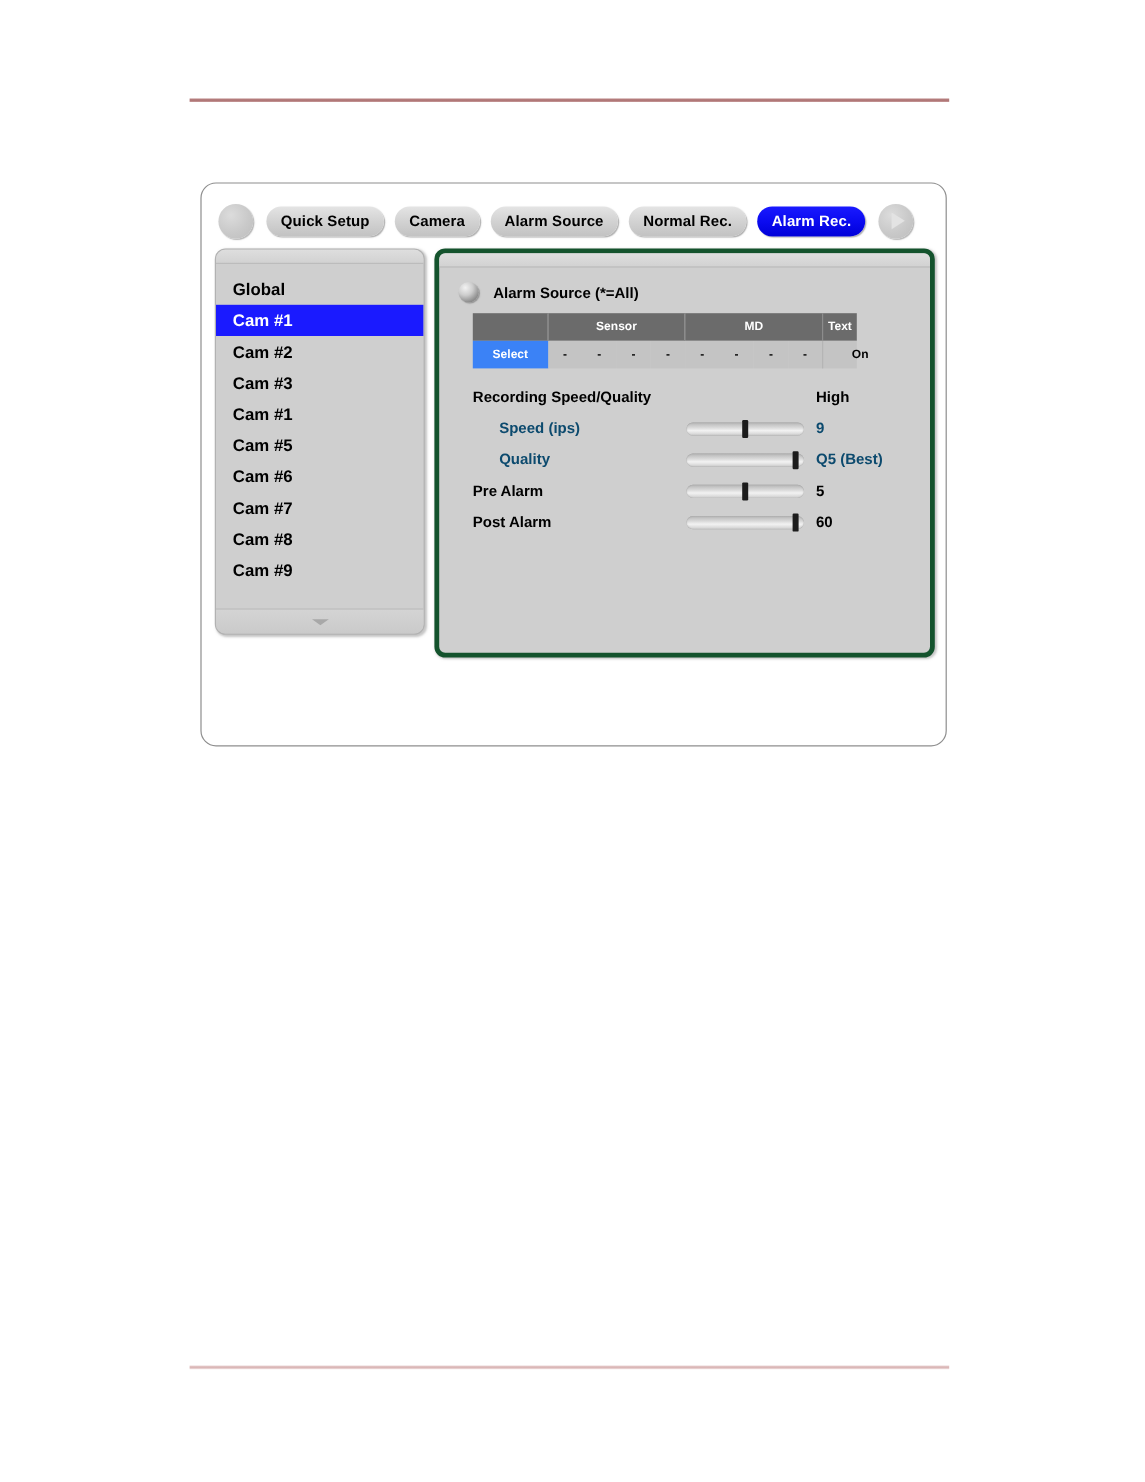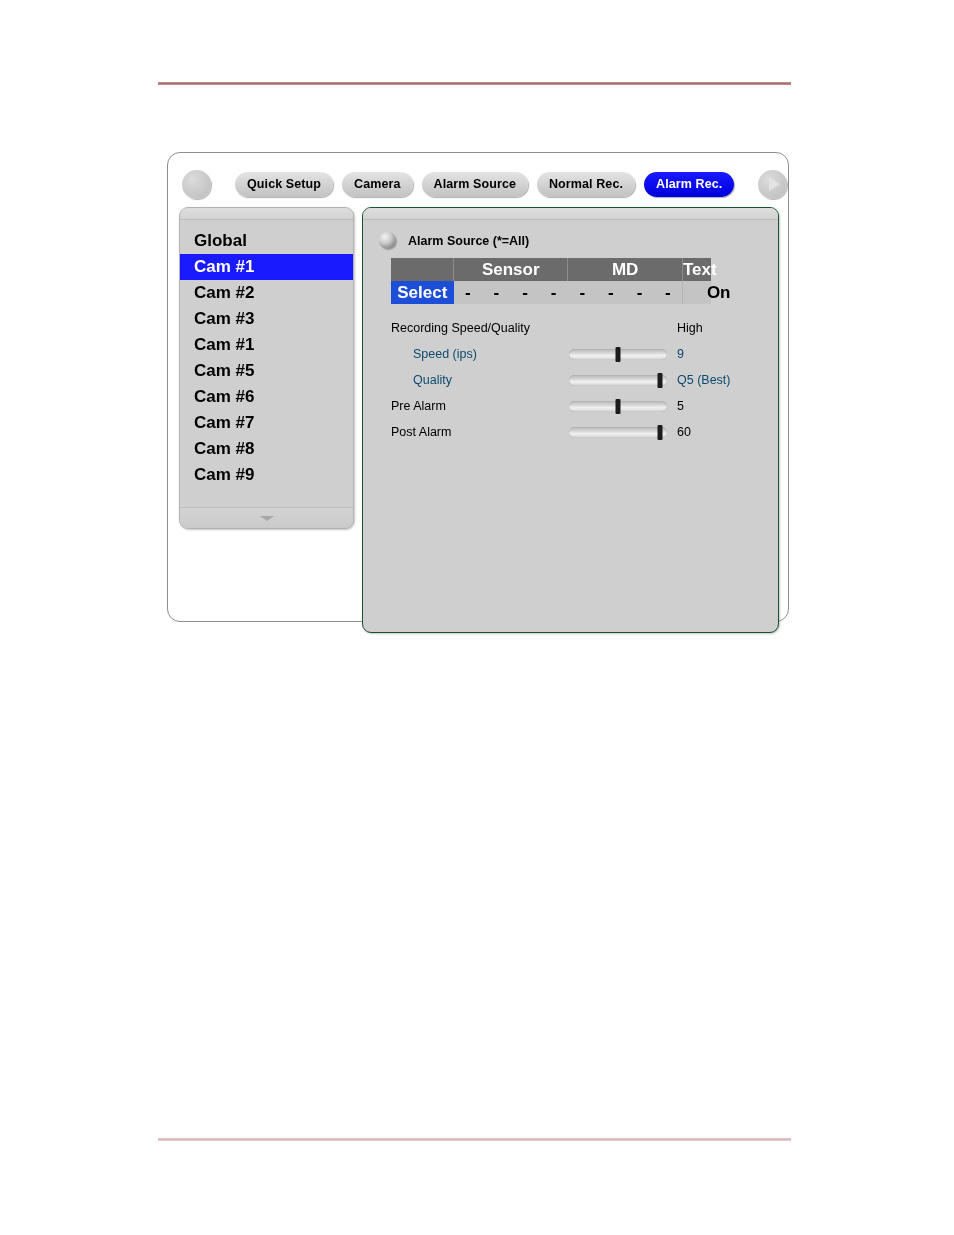--- a/index.html
+++ b/index.html
@@ -47,21 +47,21 @@
 
   
   .tabbar {
     position: absolute;
     left: 8px;
     top: 10px;
     width: 606px;
     height: 42px;
     display: flex;
     align-items: center;
-    gap: 24px;
+    gap: 11px;
     padding-left: 6px;
     box-sizing: border-box;
   }
   .nav-circle {
     width: 29px;
     height: 29px;
     border-radius: 50%;
     background: radial-gradient(circle at 36% 32%, #dcdcdc 0%, #c9c9c9 55%, #bdbdbd 100%);
     box-shadow: 1px 1px 1px rgba(120,120,120,.55);
     flex: 0 0 auto;
@@ -118,21 +118,21 @@
     background: linear-gradient(to bottom, #dedede 0%, #d2d2d2 100%);
     border-bottom: 1px solid #bcbcbc;
   }
   .sidebar-list {
     padding-top: 8px;
   }
   .cam-item {
     height: 26px;
     line-height: 26px;
     padding-left: 14px;
-    font-size: 17px;
+    font-size: 14px;
     font-weight: bold;
     color: #000000;
   }
   .cam-item.selected {
     background: #1a1aff;
     color: #ffffff;
   }
   .sidebar-foot {
     position: absolute;
     left: 0;
@@ -152,23 +152,23 @@
     border-right: 7px solid transparent;
     border-top: 5px solid #a8a8a8;
   }
 
   
   .panel {
     position: absolute;
     left: 194px;
     top: 54px;
     width: 417px;
-    height: 426px;
+    height: 341px;
     background: #cfcfcf;
-    border: 1px solid #14532d;
+    border: 4px solid #14532d;
     border-radius: 9px;
     box-sizing: border-box;
     box-shadow: 1px 1px 2px rgba(140,140,140,.5);
     overflow: hidden;
   }
   .panel-cap {
     height: 11px;
     background: linear-gradient(to bottom, #dedede 0%, #d2d2d2 100%);
     border-bottom: 1px solid #bcbcbc;
   }
@@ -201,34 +201,34 @@
     width: 320px;
     border-collapse: collapse;
     margin-left: 12px;
     table-layout: fixed;
   }
   .src-table th,
   .src-table td {
     padding: 0;
     height: 23px;
     text-align: center;
-    font-size: 17px;
+    font-size: 10px;
     font-weight: bold;
   }
   .hdr-blank {
     background: #6b6b6b;
     width: 62px;
   }
   .hdr-group {
     background: #6b6b6b;
     color: #ffffff;
     border-left: 1px solid #8c8c8c;
   }
   .row-label {
-    background: #1d4ed8;
+    background: #3b82f6;
     color: #ffffff;
     text-align: center;
     width: 62px;
   }
   .cell {
     background: #c4c4c4;
     color: #000000;
   }
   .cell.text-col {
     border-left: 1px solid #b5b5b5;
@@ -237,21 +237,21 @@
 
   
   .settings {
     margin: 11px 0 0 12px;
   }
   .srow {
     display: flex;
     align-items: center;
     height: 26px;
     font-size: 12.5px;
-    font-weight: normal;
+    font-weight: bold;
   }
   .srow .lbl {
     width: 178px;
     color: #000000;
   }
   .srow.indent .lbl {
     padding-left: 22px;
     width: 156px;
   }
   .srow.dim .lbl,

